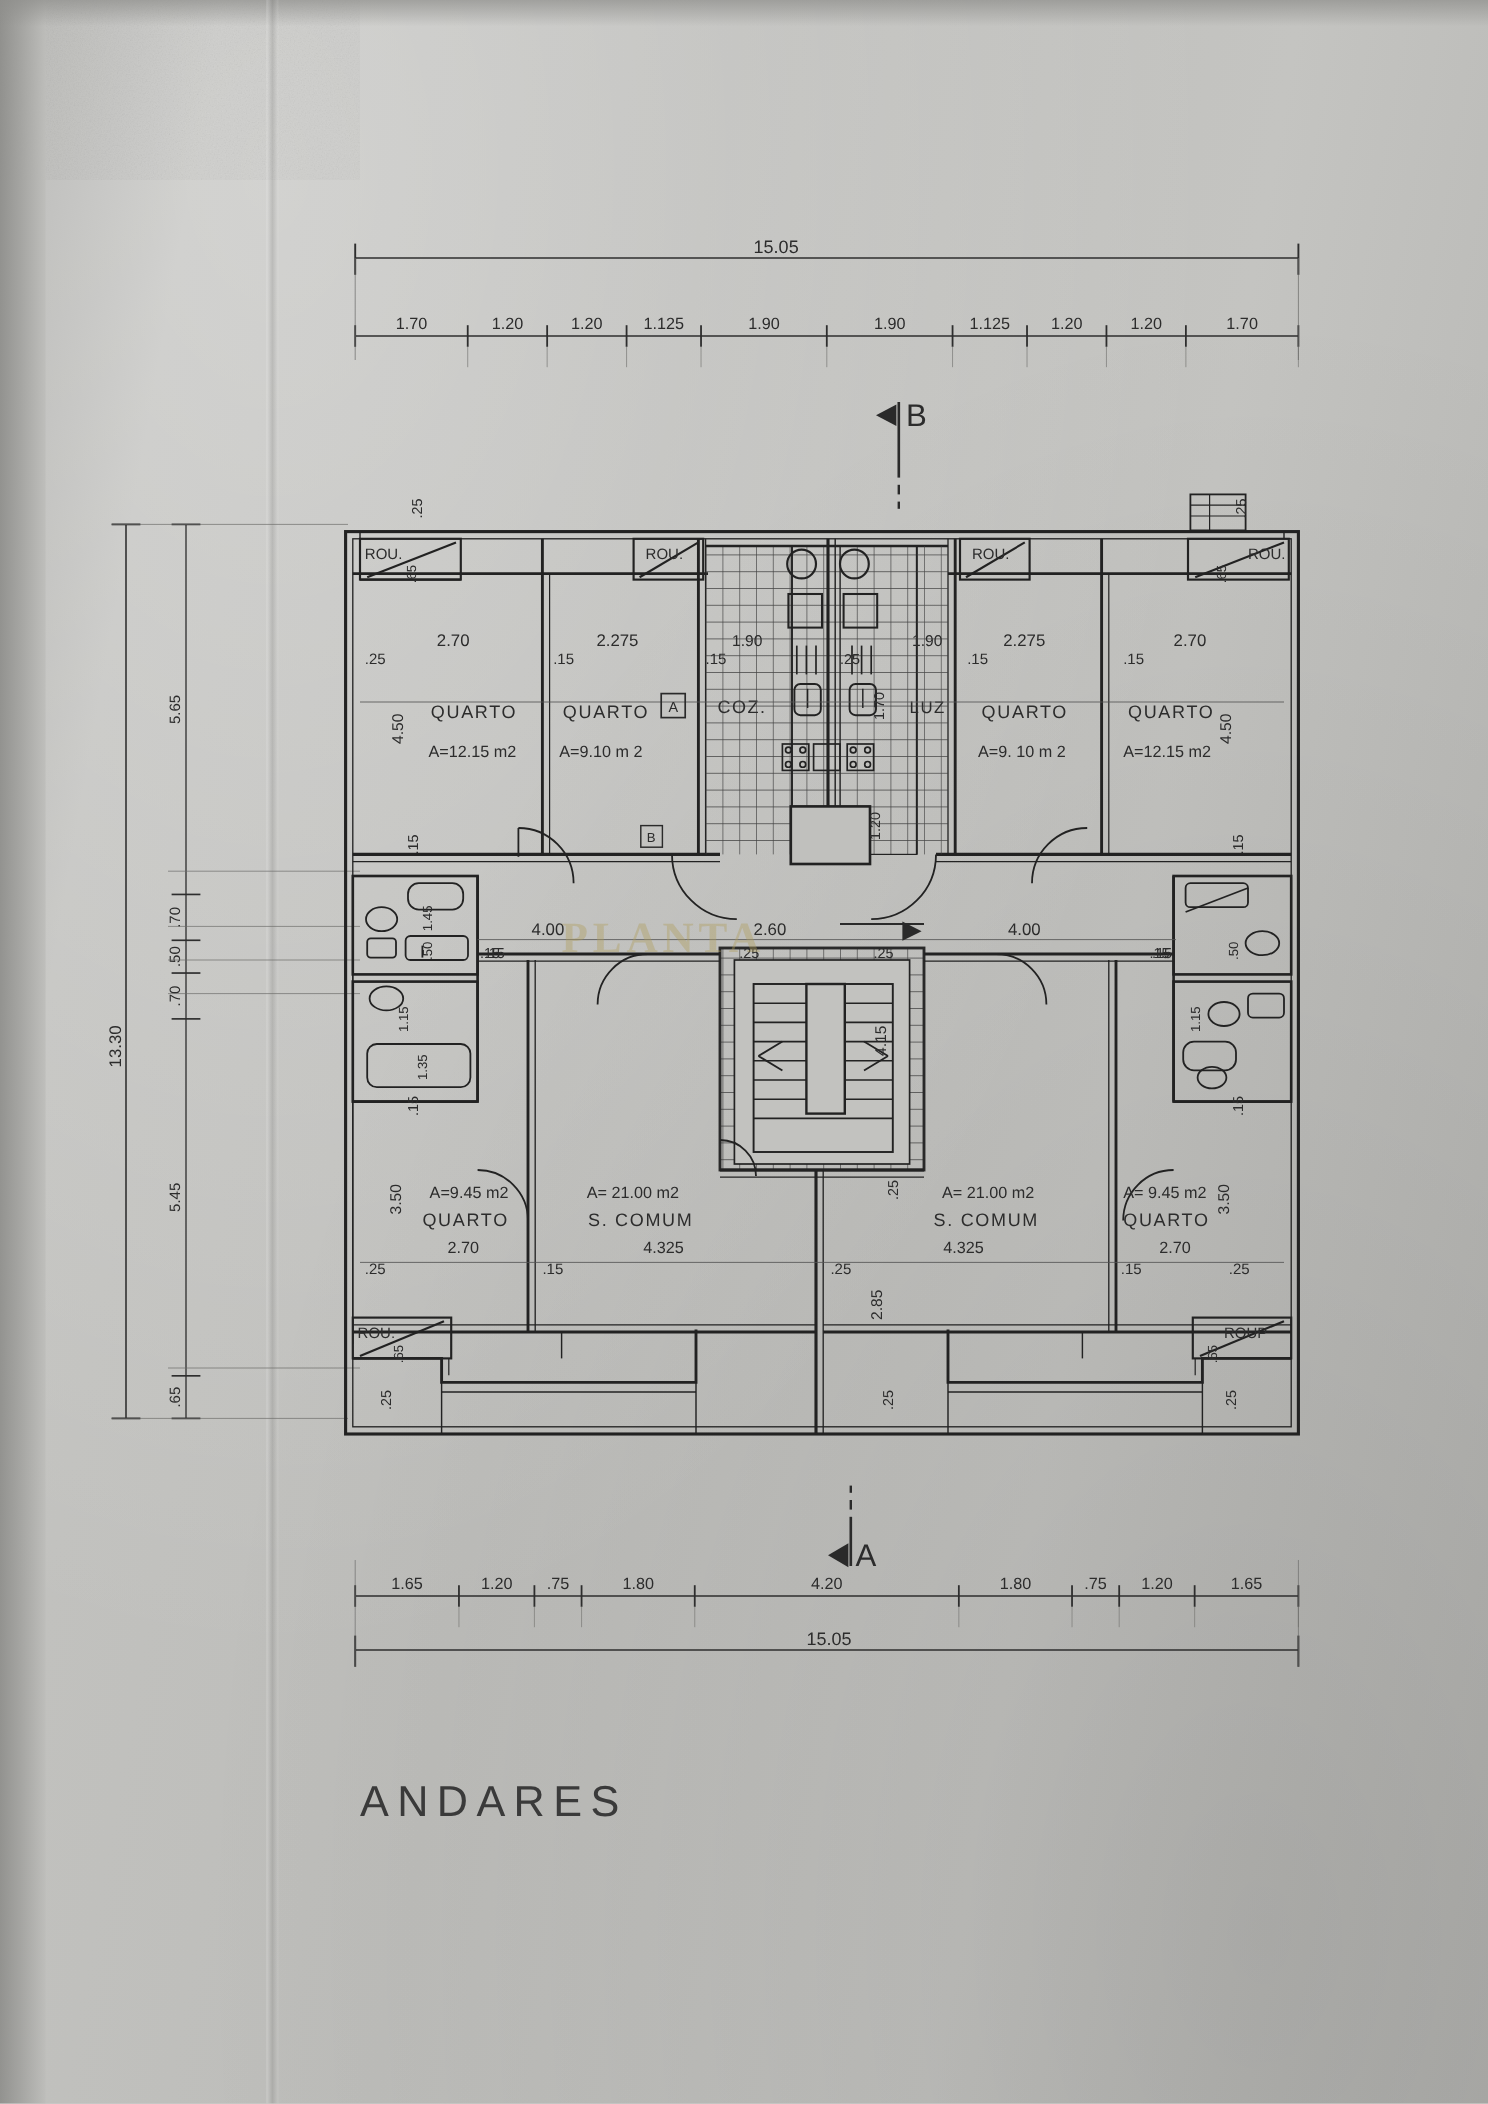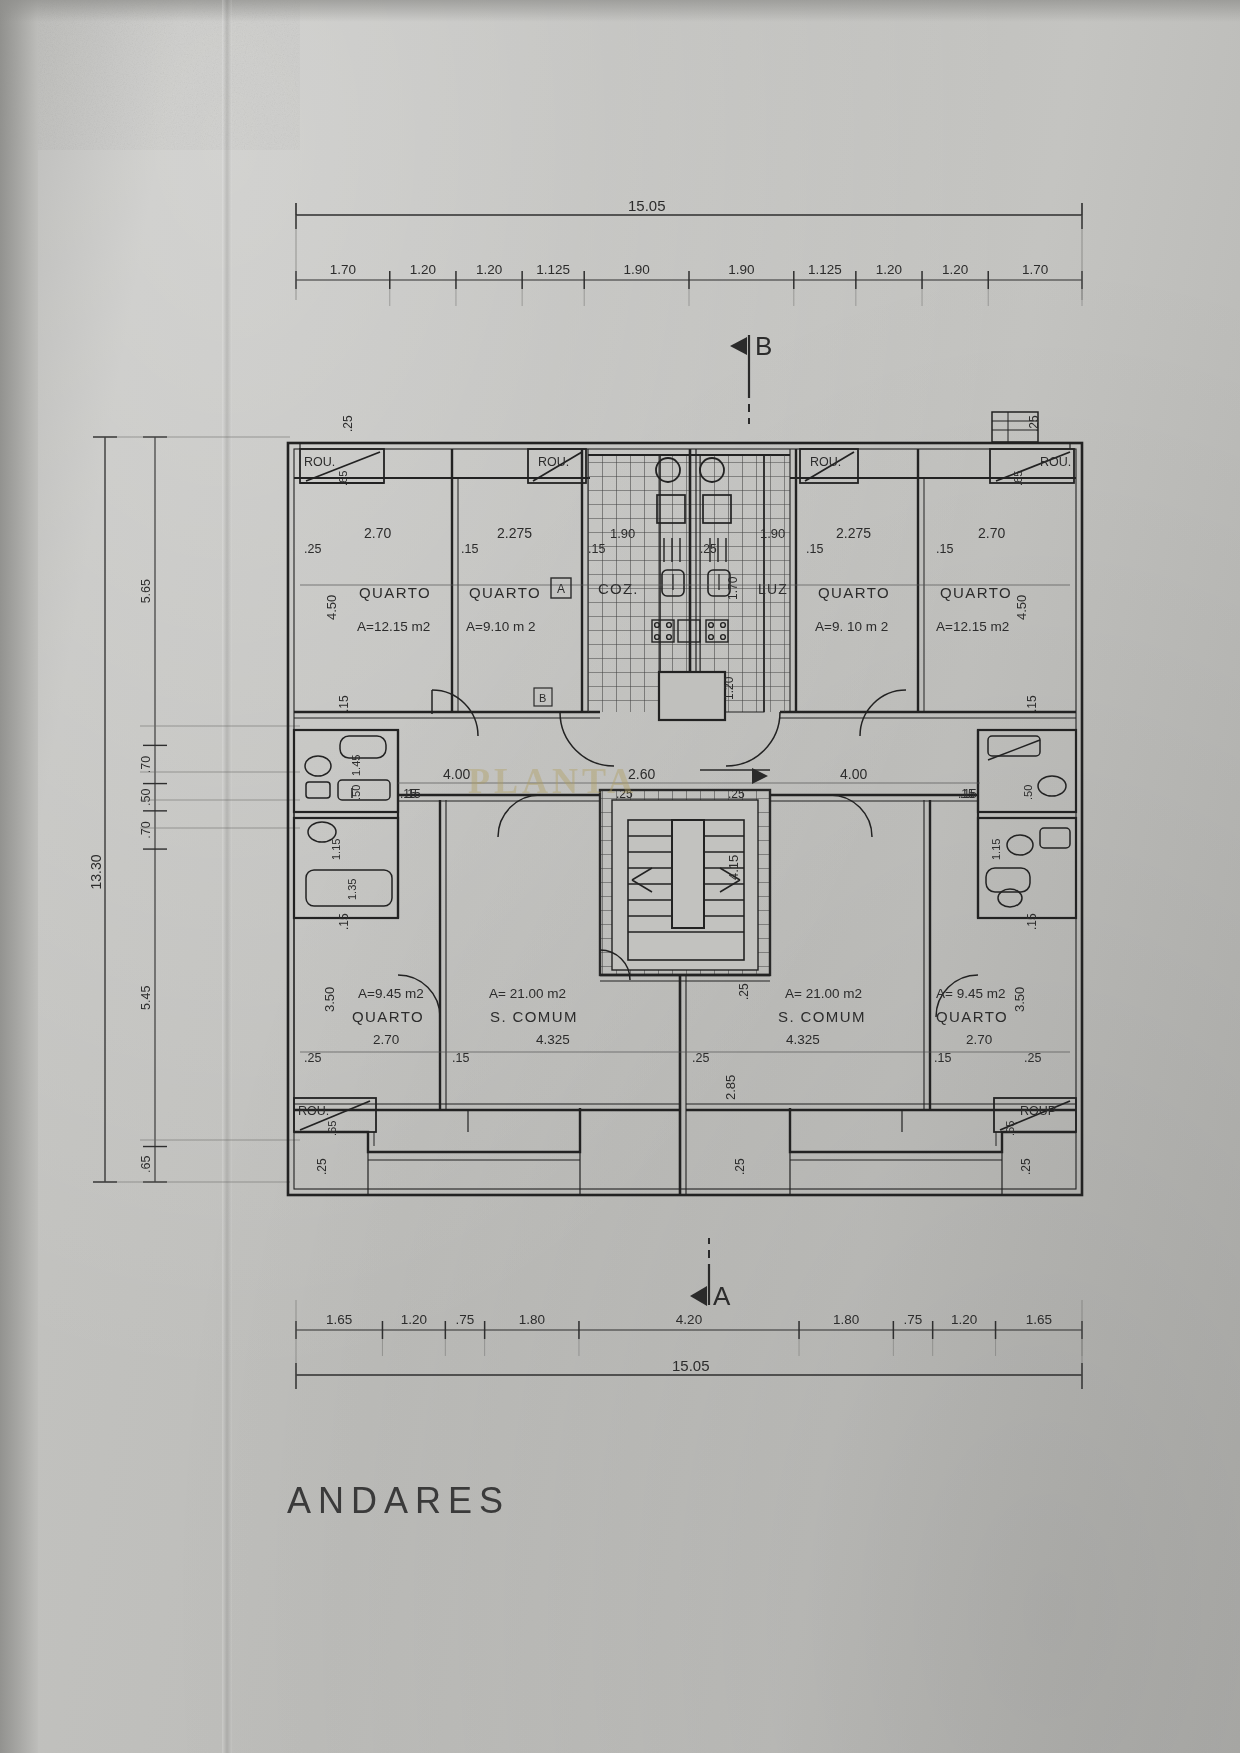--- a/index.html
+++ b/index.html
@@ -35,21 +35,21 @@
     opacity:.7;
   }
   svg#plan{ position:absolute; left:0; top:0; width:1240px; height:1753px; }
   .t{ font-family:"Liberation Sans", sans-serif; fill:#2c2c2c; }
   #watermark{
     position:absolute; left:420px; top:760px; width:300px;
     font-family:"Liberation Serif", serif; font-size:36px; letter-spacing:4px;
     color:rgba(176,158,92,.40); font-weight:bold; user-select:none;margin-left:48px;
   }
   #title{
-    position:absolute; left:287px; top:1480px;
+    position:absolute; left:300px; top:1480px;
     font-family:"Liberation Sans", sans-serif;
     font-size:36px; letter-spacing:7px; color:#3a3a3a;
   }
 </style>
 </head>
 <body>
 
 <div id="paper"></div>
 
 <svg id="grain" xmlns="http://www.w3.org/2000/svg">

